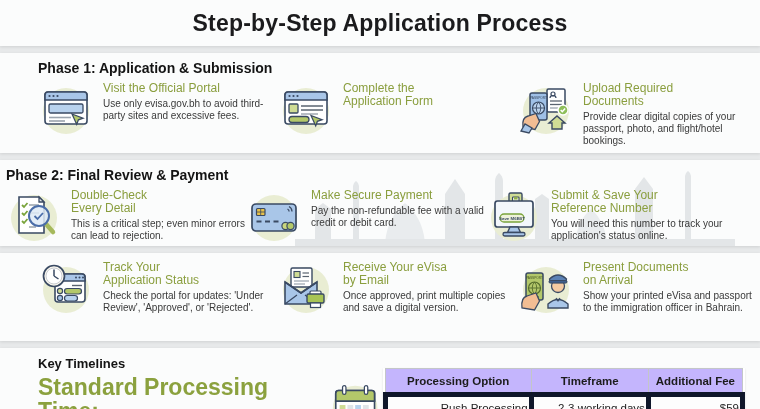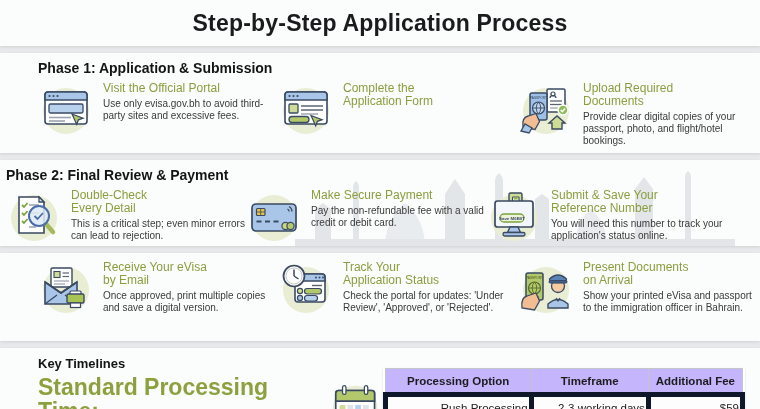--- a/index.html
+++ b/index.html
@@ -185,60 +185,60 @@
         </div>
       </div>
     </div>
   </div>
 
   <div class="band band-phase band-p3">
     <div class="items">
       <div class="item">
         <svg width="56" height="56" viewBox="0 0 56 56">
           <circle cx="28" cy="30" r="23" fill="#e9edd3"></circle>
-          <rect x="13" y="8" width="21" height="19" rx="1.5" fill="#ffffff" stroke="#3a4a63" stroke-width="1.4"></rect>
-          <rect x="16" y="11.5" width="6" height="6" fill="#cfdc95" stroke="#3a4a63" stroke-width="1.1"></rect>
-          <line x1="24.5" y1="13" x2="31" y2="13" stroke="#5a6470" stroke-width="1.2"></line>
-          <line x1="24.5" y1="16.5" x2="31" y2="16.5" stroke="#5a6470" stroke-width="1.2"></line>
-          <line x1="16" y1="21" x2="31" y2="21" stroke="#9aa3ad" stroke-width="1.2"></line>
-          <line x1="16" y1="24" x2="27" y2="24" stroke="#9aa3ad" stroke-width="1.2"></line>
-          <path d="M7 22v22h32V22l-16 11z" fill="#a9c6e8" stroke="#3a4a63" stroke-width="1.6"></path>
-          <path d="M7 22l16 11 16-11" fill="none" stroke="#3a4a63" stroke-width="1.6"></path>
-          <path d="M7 44l12-9M39 44l-12-9" fill="none" stroke="#3a4a63" stroke-width="1.2"></path>
-          <rect x="32" y="31" width="11" height="3.5" rx="1" fill="#ffffff" stroke="#3a4a63" stroke-width="1.2"></rect>
-          <rect x="29" y="34" width="17" height="9" rx="1.5" fill="#a8c455" stroke="#3a4a63" stroke-width="1.4"></rect>
-          <rect x="32.5" y="43" width="10" height="4.5" fill="#ffffff" stroke="#3a4a63" stroke-width="1.2"></rect>
-        </svg>
-        <div class="item-text">
-          <div class="item-title">Receive Your eVisa
-by Email</div>
-          <div class="item-desc">Once approved, print multiple copies and save a digital version.</div>
-        </div>
-      </div>
-      <div class="item">
-        <svg width="56" height="56" viewBox="0 0 56 56">
-          <circle cx="28" cy="30" r="23" fill="#e9edd3"></circle>
           <rect x="17" y="14" width="30" height="28" rx="3" fill="#ffffff" stroke="#3a4a63" stroke-width="1.6"></rect>
           <path d="M17 17a3 3 0 0 1 3-3h24a3 3 0 0 1 3 3v4H17z" fill="#a9c6e8" stroke="#3a4a63" stroke-width="1.6"></path>
           <circle cx="38" cy="17.5" r="1" fill="#3a4a63"></circle>
             <circle cx="41.5" cy="17.5" r="1" fill="#3a4a63"></circle>
             <circle cx="45" cy="17.5" r="1" fill="#3a4a63"></circle>
           <line x1="34" y1="25.5" x2="44" y2="25.5" stroke="#5a6470" stroke-width="1.4"></line>
           <circle cx="22" cy="31" r="2.6" fill="#cfdc95" stroke="#3a4a63" stroke-width="1.2"></circle>
           <rect x="26.5" y="28.5" width="17" height="5.5" rx="2.7" fill="#b3c86a" stroke="#3a4a63" stroke-width="1.2"></rect>
           <circle cx="22" cy="38" r="2.6" fill="#a9c6e8" stroke="#3a4a63" stroke-width="1.2"></circle>
           <rect x="26.5" y="35.5" width="13" height="5.5" rx="2.7" fill="#b8d2ee" stroke="#3a4a63" stroke-width="1.2"></rect>
           <circle cx="16" cy="16" r="10.5" fill="#faf7ee" stroke="#3a4a63" stroke-width="1.7"></circle>
           <circle cx="16" cy="16" r="8" fill="#ffffff" stroke="#c8ccd1" stroke-width="1"></circle>
           <path d="M16 16V9.5M16 16l4.5 3" fill="none" stroke="#3a4a63" stroke-width="1.5"></path>
         </svg>
         <div class="item-text">
           <div class="item-title">Track Your
 Application Status</div>
           <div class="item-desc">Check the portal for updates: 'Under Review', 'Approved', or 'Rejected'.</div>
+        </div>
+      </div>
+      <div class="item">
+        <svg width="56" height="56" viewBox="0 0 56 56">
+          <circle cx="28" cy="30" r="23" fill="#e9edd3"></circle>
+          <rect x="13" y="8" width="21" height="19" rx="1.5" fill="#ffffff" stroke="#3a4a63" stroke-width="1.4"></rect>
+          <rect x="16" y="11.5" width="6" height="6" fill="#cfdc95" stroke="#3a4a63" stroke-width="1.1"></rect>
+          <line x1="24.5" y1="13" x2="31" y2="13" stroke="#5a6470" stroke-width="1.2"></line>
+          <line x1="24.5" y1="16.5" x2="31" y2="16.5" stroke="#5a6470" stroke-width="1.2"></line>
+          <line x1="16" y1="21" x2="31" y2="21" stroke="#9aa3ad" stroke-width="1.2"></line>
+          <line x1="16" y1="24" x2="27" y2="24" stroke="#9aa3ad" stroke-width="1.2"></line>
+          <path d="M7 22v22h32V22l-16 11z" fill="#a9c6e8" stroke="#3a4a63" stroke-width="1.6"></path>
+          <path d="M7 22l16 11 16-11" fill="none" stroke="#3a4a63" stroke-width="1.6"></path>
+          <path d="M7 44l12-9M39 44l-12-9" fill="none" stroke="#3a4a63" stroke-width="1.2"></path>
+          <rect x="32" y="31" width="11" height="3.5" rx="1" fill="#ffffff" stroke="#3a4a63" stroke-width="1.2"></rect>
+          <rect x="29" y="34" width="17" height="9" rx="1.5" fill="#a8c455" stroke="#3a4a63" stroke-width="1.4"></rect>
+          <rect x="32.5" y="43" width="10" height="4.5" fill="#ffffff" stroke="#3a4a63" stroke-width="1.2"></rect>
+        </svg>
+        <div class="item-text">
+          <div class="item-title">Receive Your eVisa
+by Email</div>
+          <div class="item-desc">Once approved, print multiple copies and save a digital version.</div>
         </div>
       </div>
       <div class="item">
         <svg width="56" height="56" viewBox="0 0 56 56">
           <circle cx="28" cy="30" r="23" fill="#e9edd3"></circle>
           <path d="M30 44q10-9 20 0v4H30z" fill="#a9c6e8" stroke="#3a4a63" stroke-width="1.4"></path>
           <circle cx="40" cy="26" r="6.5" fill="#f5cba2" stroke="#3a4a63" stroke-width="1.3"></circle>
           <path d="M31.5 19q8.5-8 17 0l-.5 2.5h-16z" fill="#5b82b5" stroke="#3a4a63" stroke-width="1.3"></path>
           <rect x="31" y="20.5" width="18" height="2.6" rx="1.3" fill="#3f5f8c" stroke="#3a4a63" stroke-width="1"></rect>
           <path d="M38 38l2 3 2-3" fill="none" stroke="#3a4a63" stroke-width="1.2"></path>

